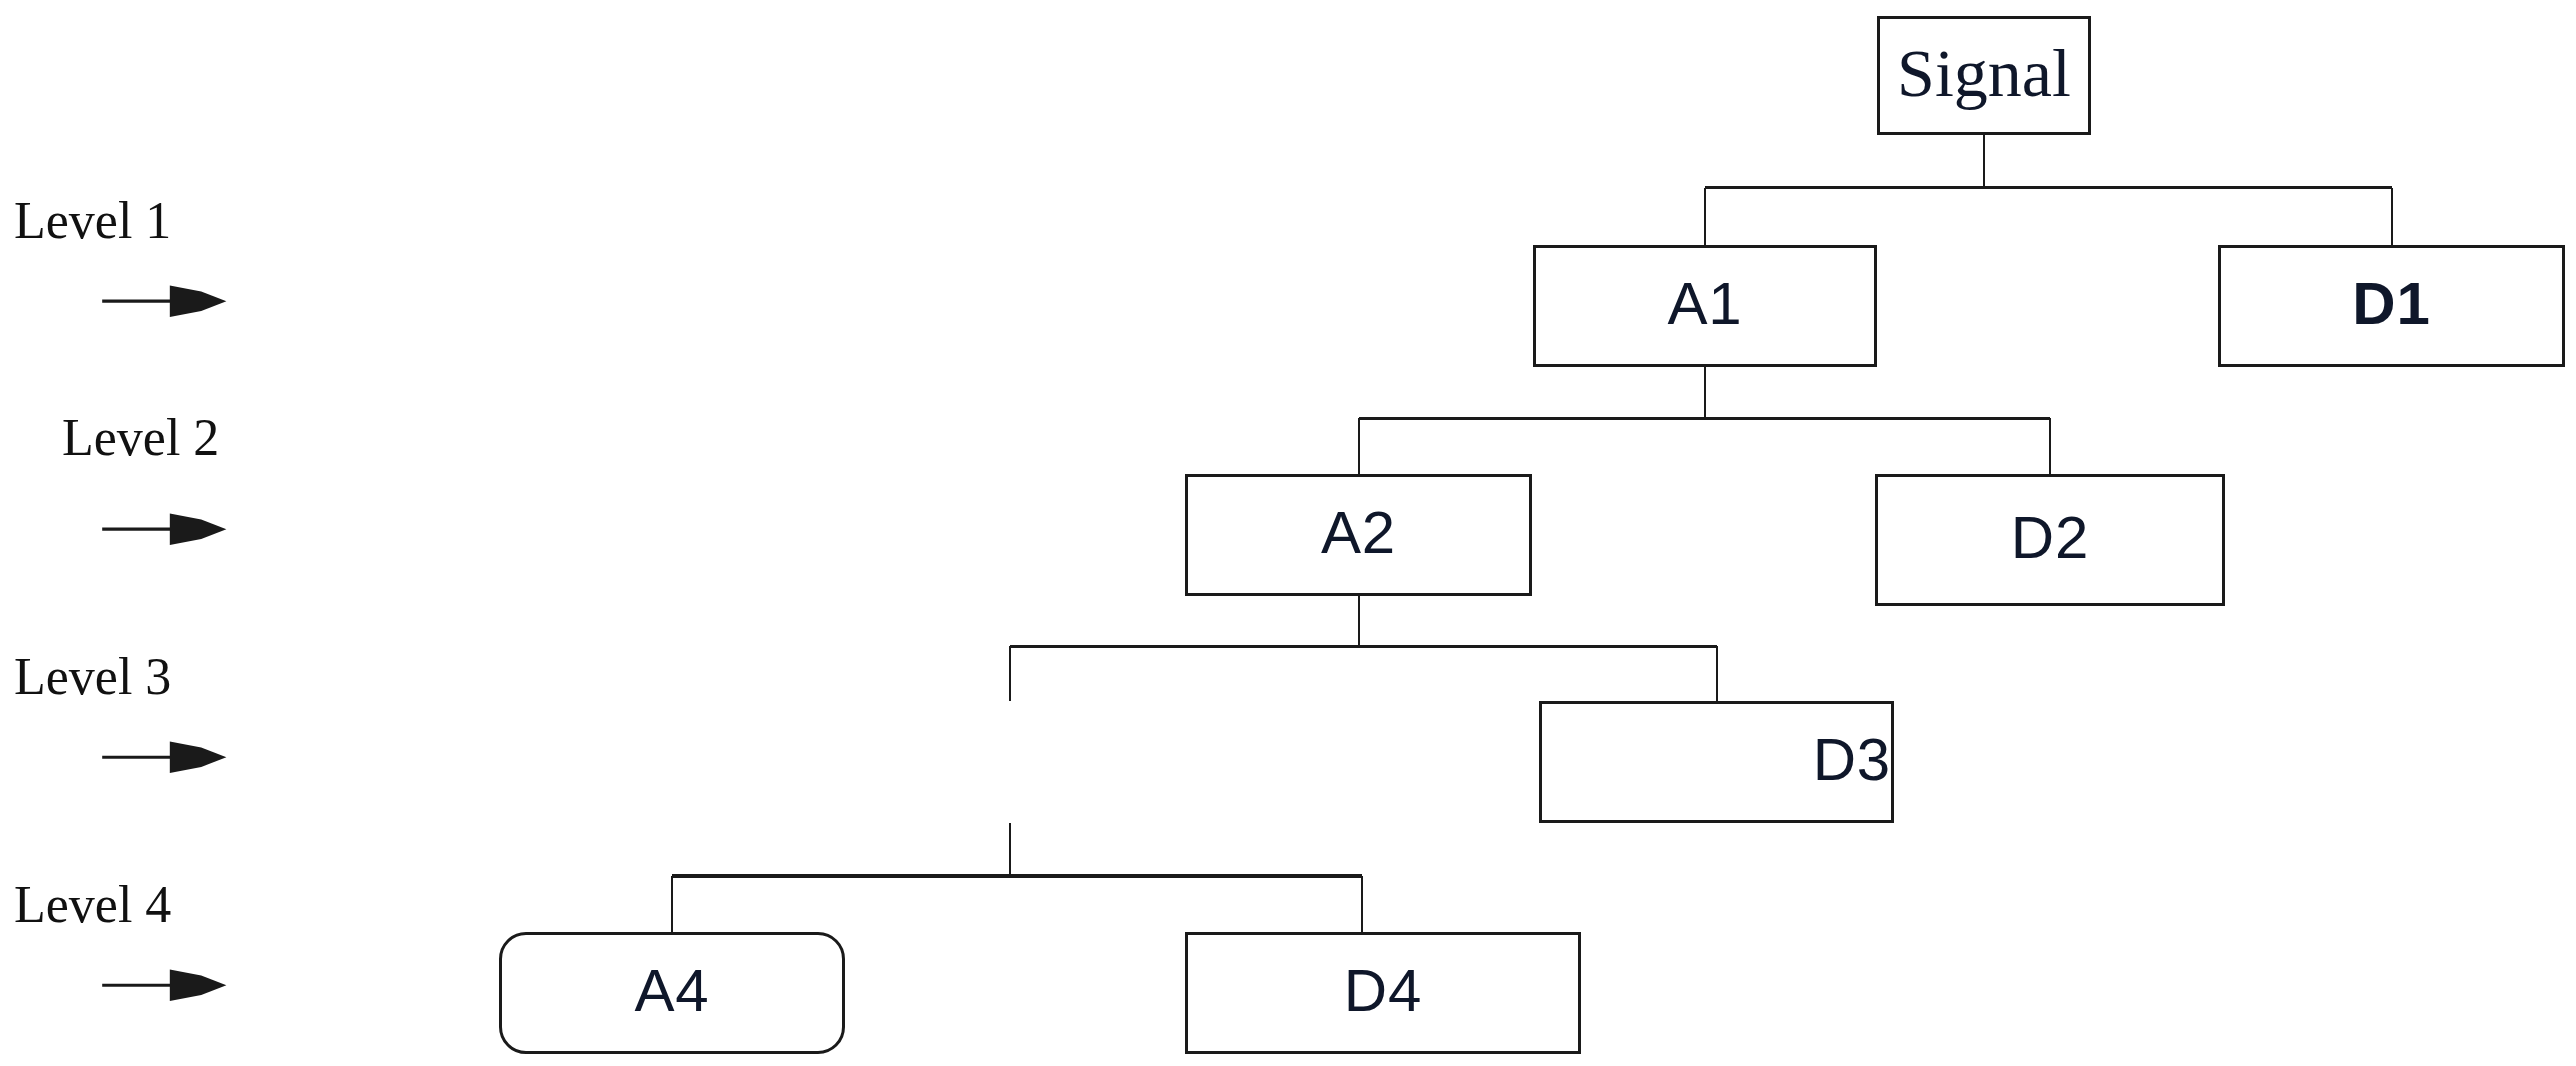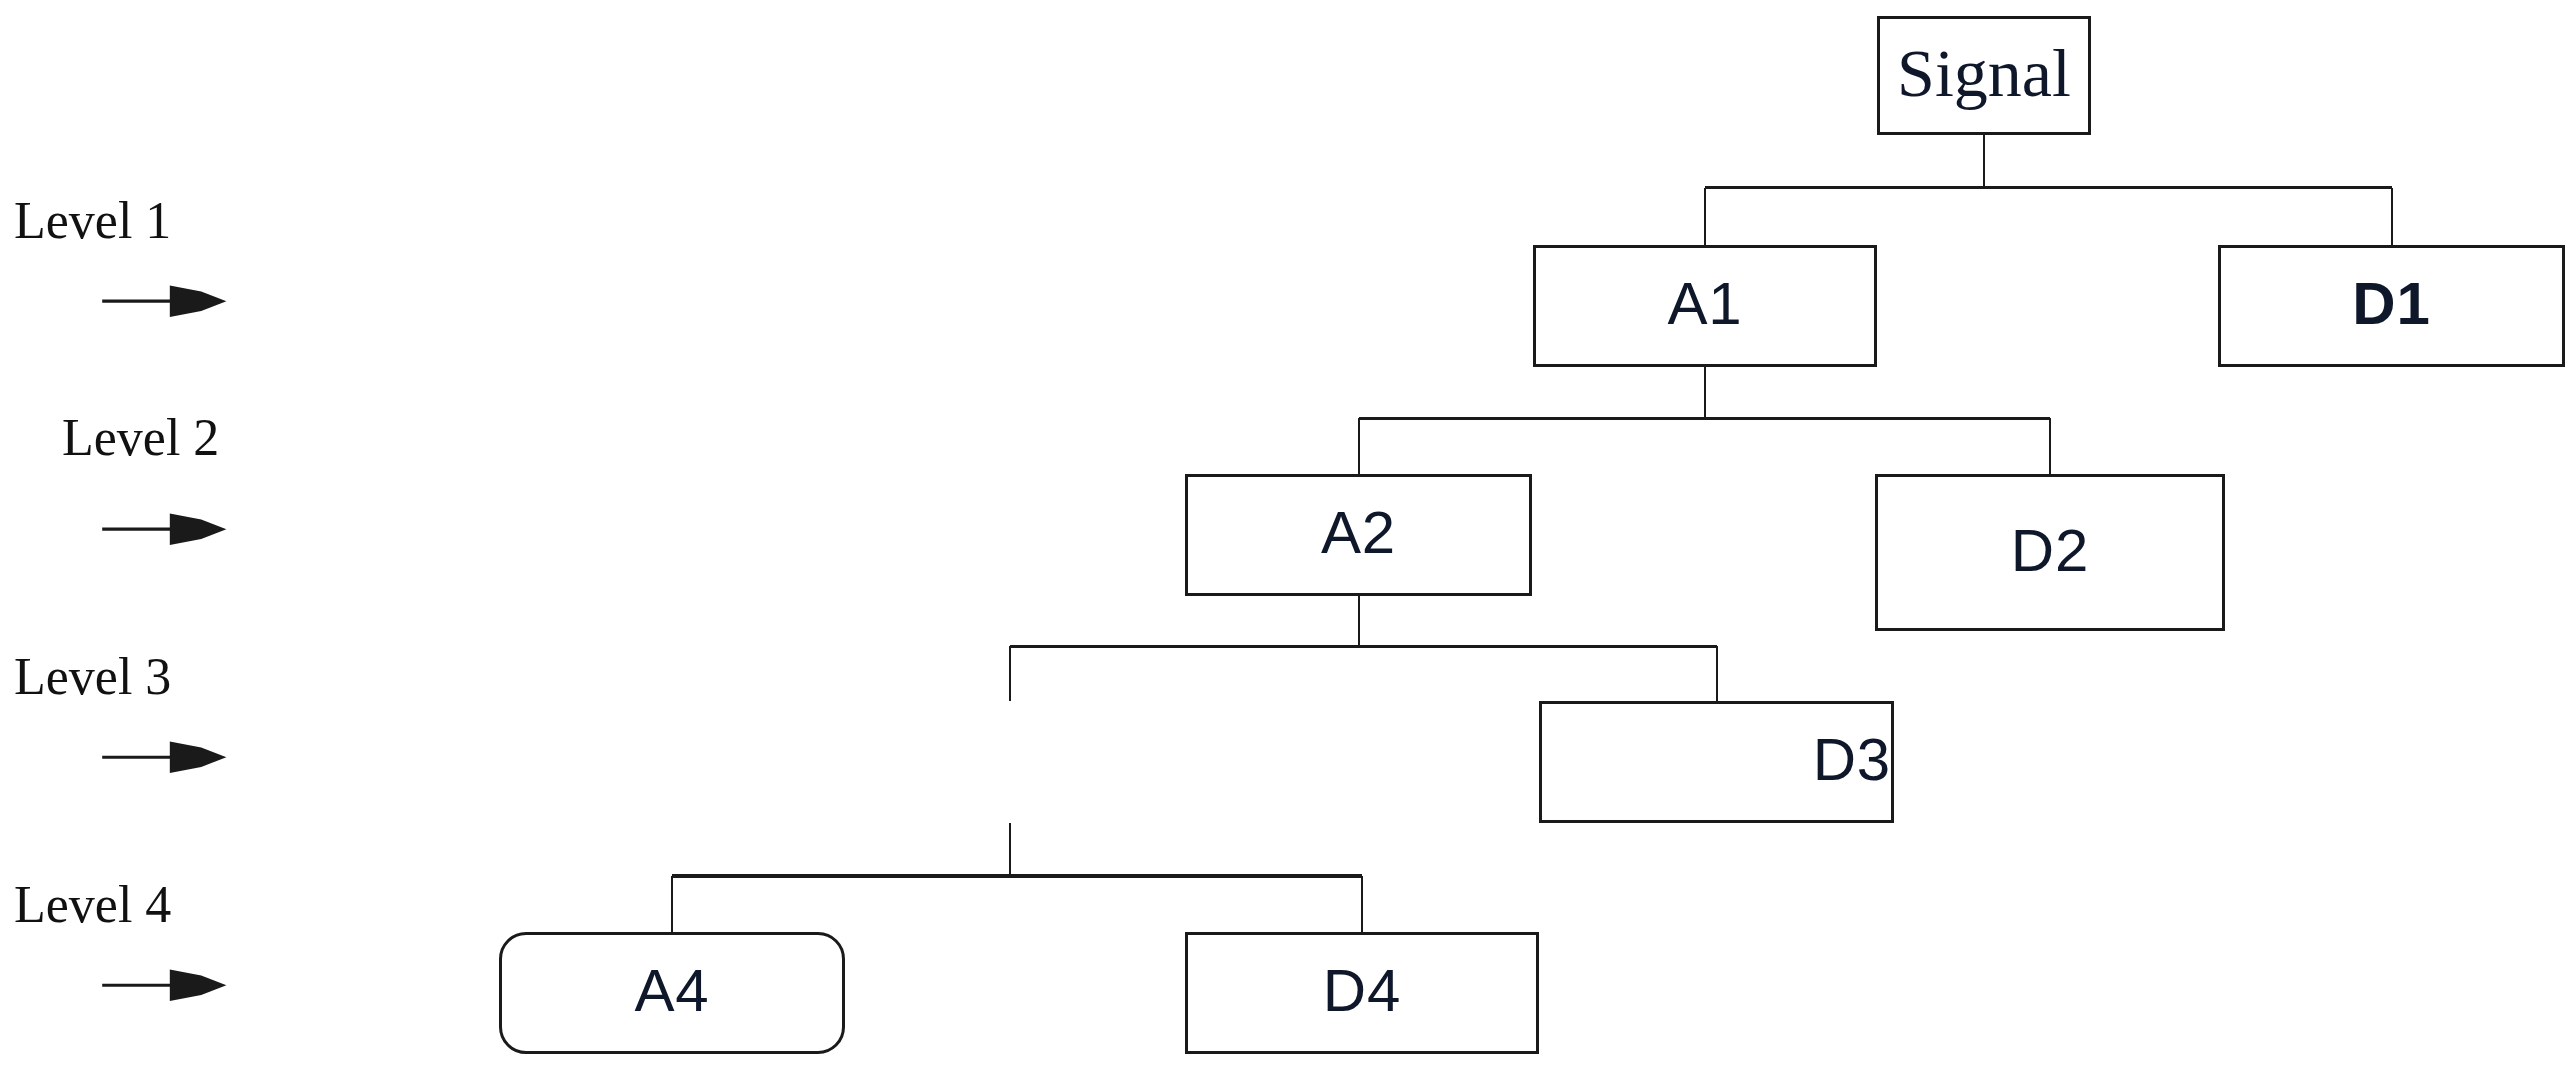--- a/index.html
+++ b/index.html
@@ -103,31 +103,31 @@
     <span class="node-label">A1</span>
   </div>
   <div class="node-box" id="box-d1" style="left: 2218px; top: 245px; width: 347px; height: 122px; font-weight: bold;">
     <span class="node-label">D1</span>
   </div>
 
   <div class="level-label" id="lvl-1" style="left: 14px; top: 412px; margin-left: 48px;">Level 2</div>
   <div class="node-box" id="box-a2" style="left: 1185px; top: 474px; width: 347px; height: 122px;">
     <span class="node-label">A2</span>
   </div>
-  <div class="node-box" id="box-d2" style="left: 1875px; top: 474px; width: 350px; height: 157px;">
+  <div class="node-box" id="box-d2" style="left: 1875px; top: 474px; width: 350px; height: 132px;">
     <span class="node-label">D2</span>
   </div>
 
   <div class="level-label" id="lvl-2" style="left: 14px; top: 651px;">Level 3</div>
   <div class="node-box" id="box-d3" style="left: 1539px; top: 701px; width: 355px; height: 122px; justify-content: flex-end;">
     <span class="node-label">D3</span>
   </div>
 
   <div class="level-label" id="lvl-3" style="left: 14px; top: 879px;">Level 4</div>
   <div class="node-box" id="box-a4" style="left: 499px; top: 932px; width: 346px; height: 122px; border-radius: 27px;">
     <span class="node-label">A4</span>
   </div>
-  <div class="node-box" id="box-d4" style="left: 1185px; top: 932px; width: 354px; height: 122px;">
+  <div class="node-box" id="box-d4" style="left: 1185px; top: 932px; width: 396px; height: 122px;">
     <span class="node-label">D4</span>
   </div>
 
 </div>
 
 
 </body></html>

